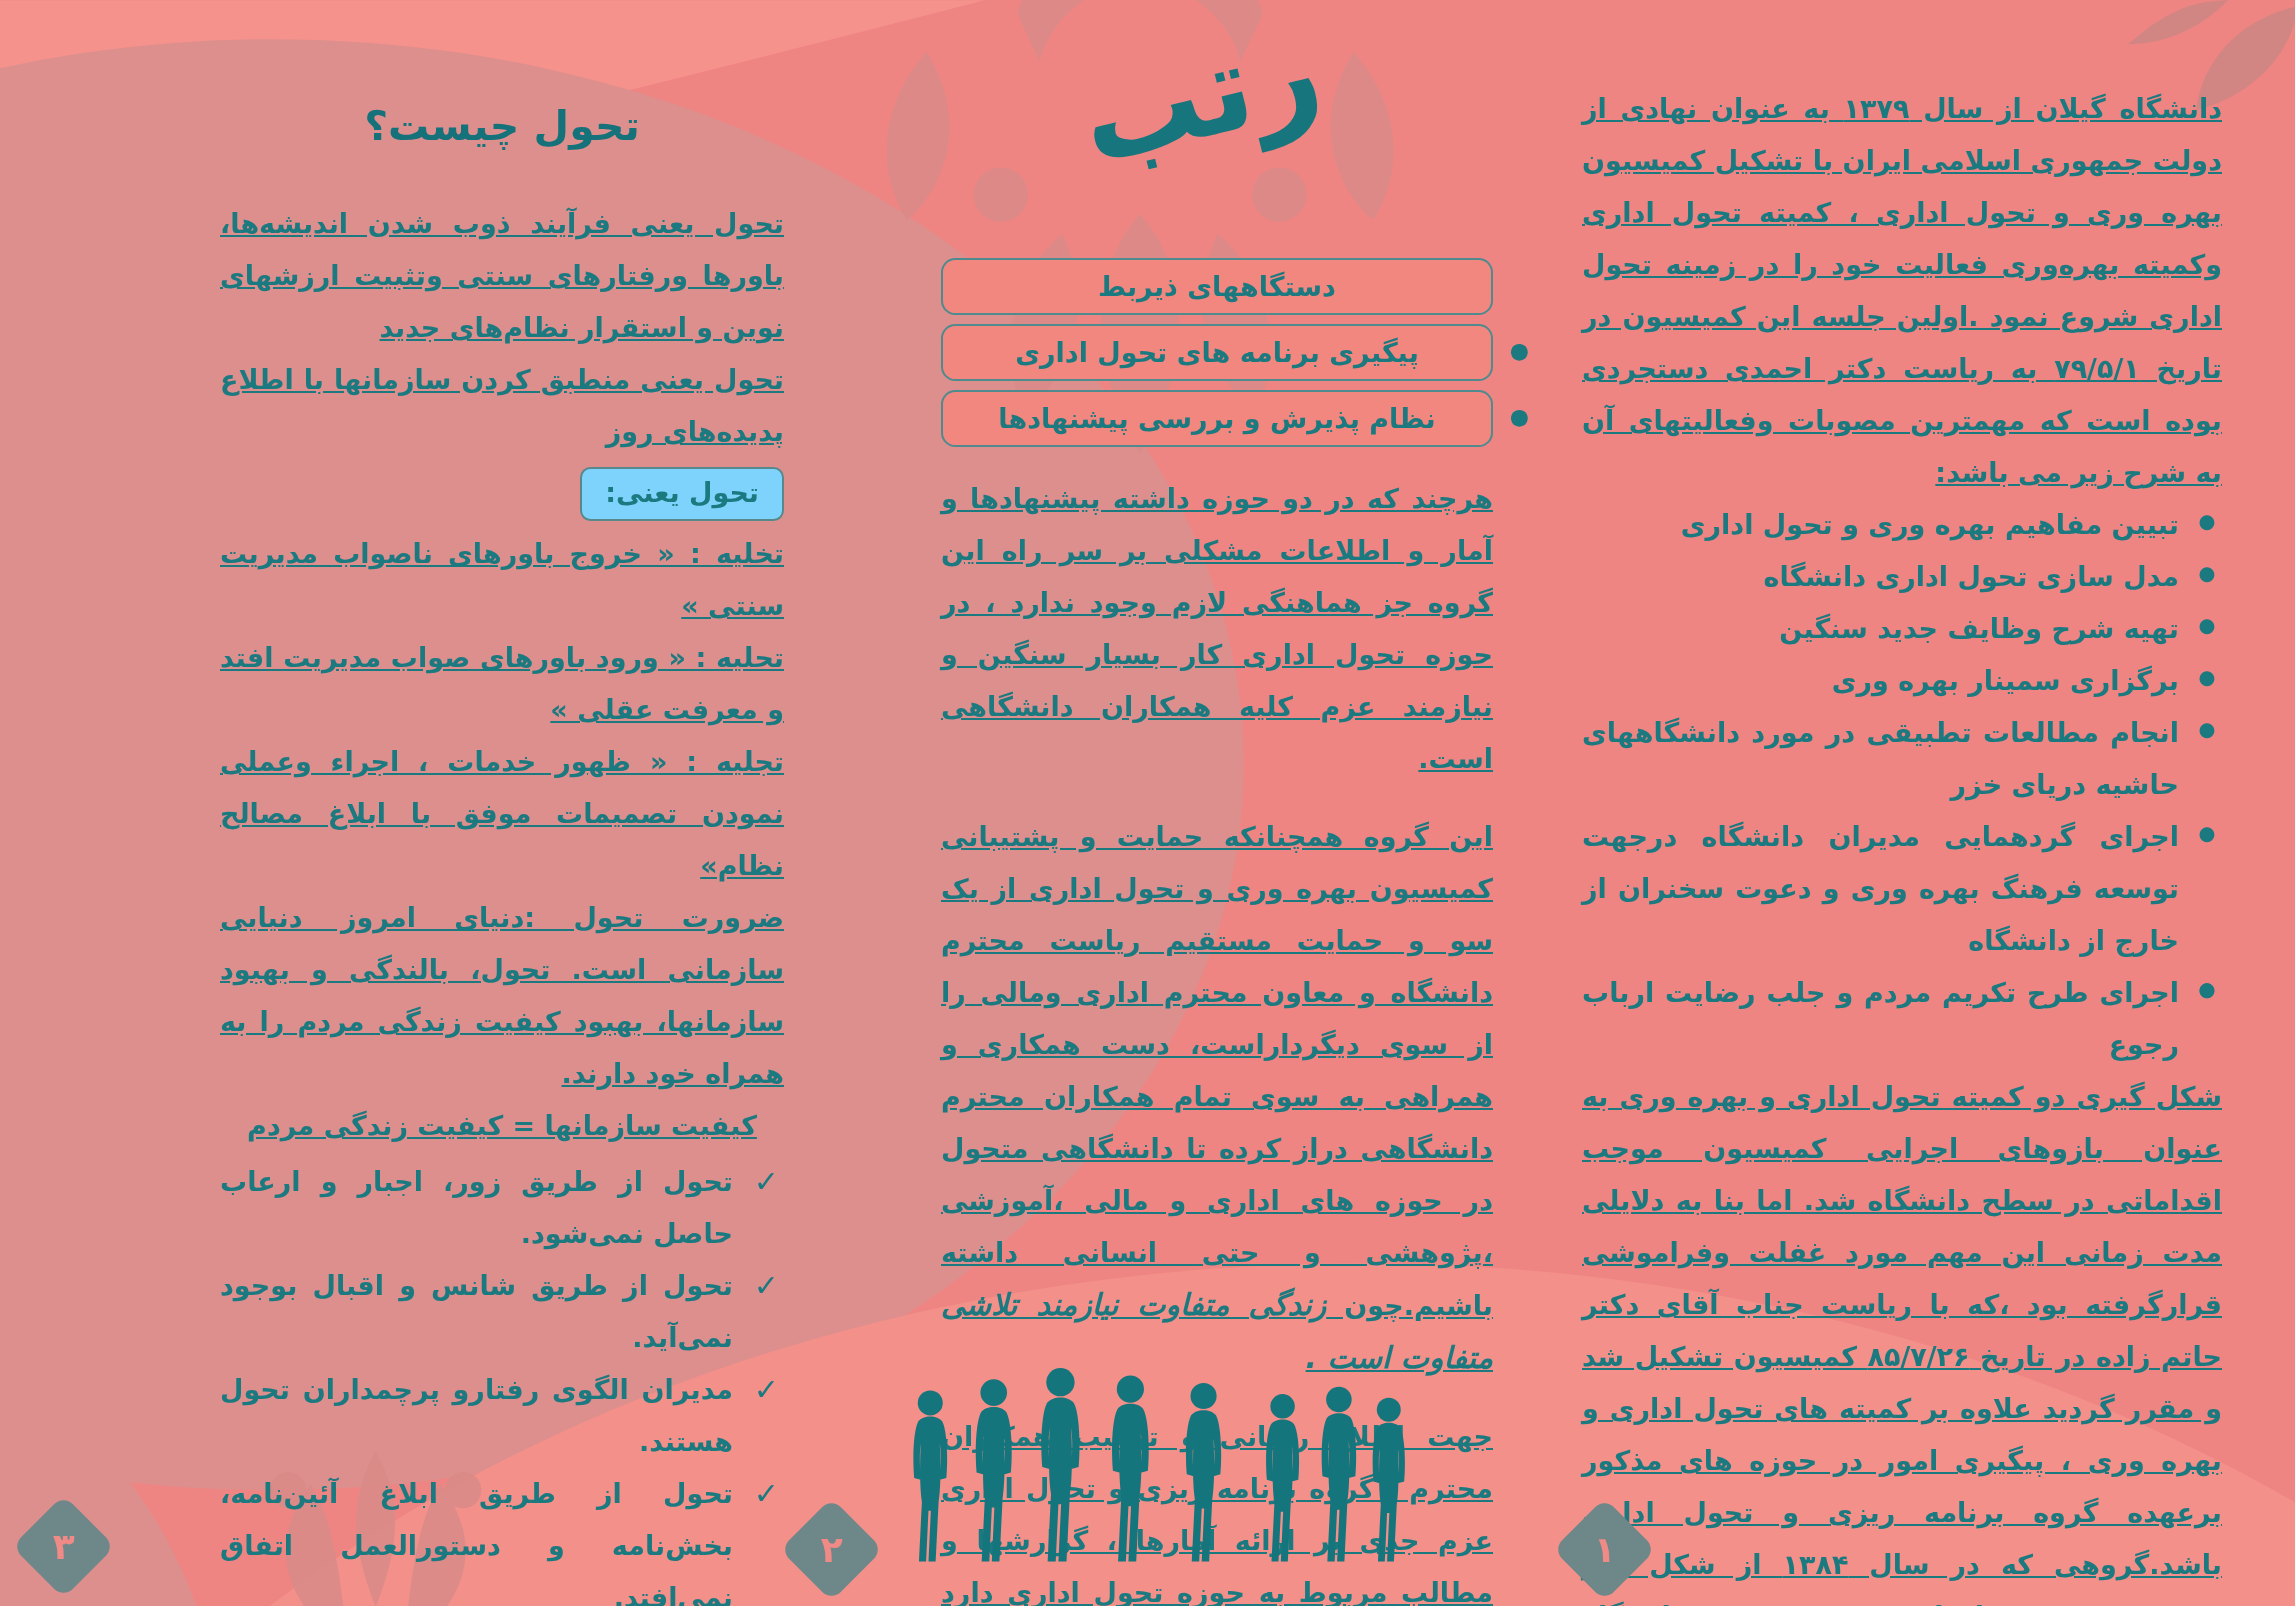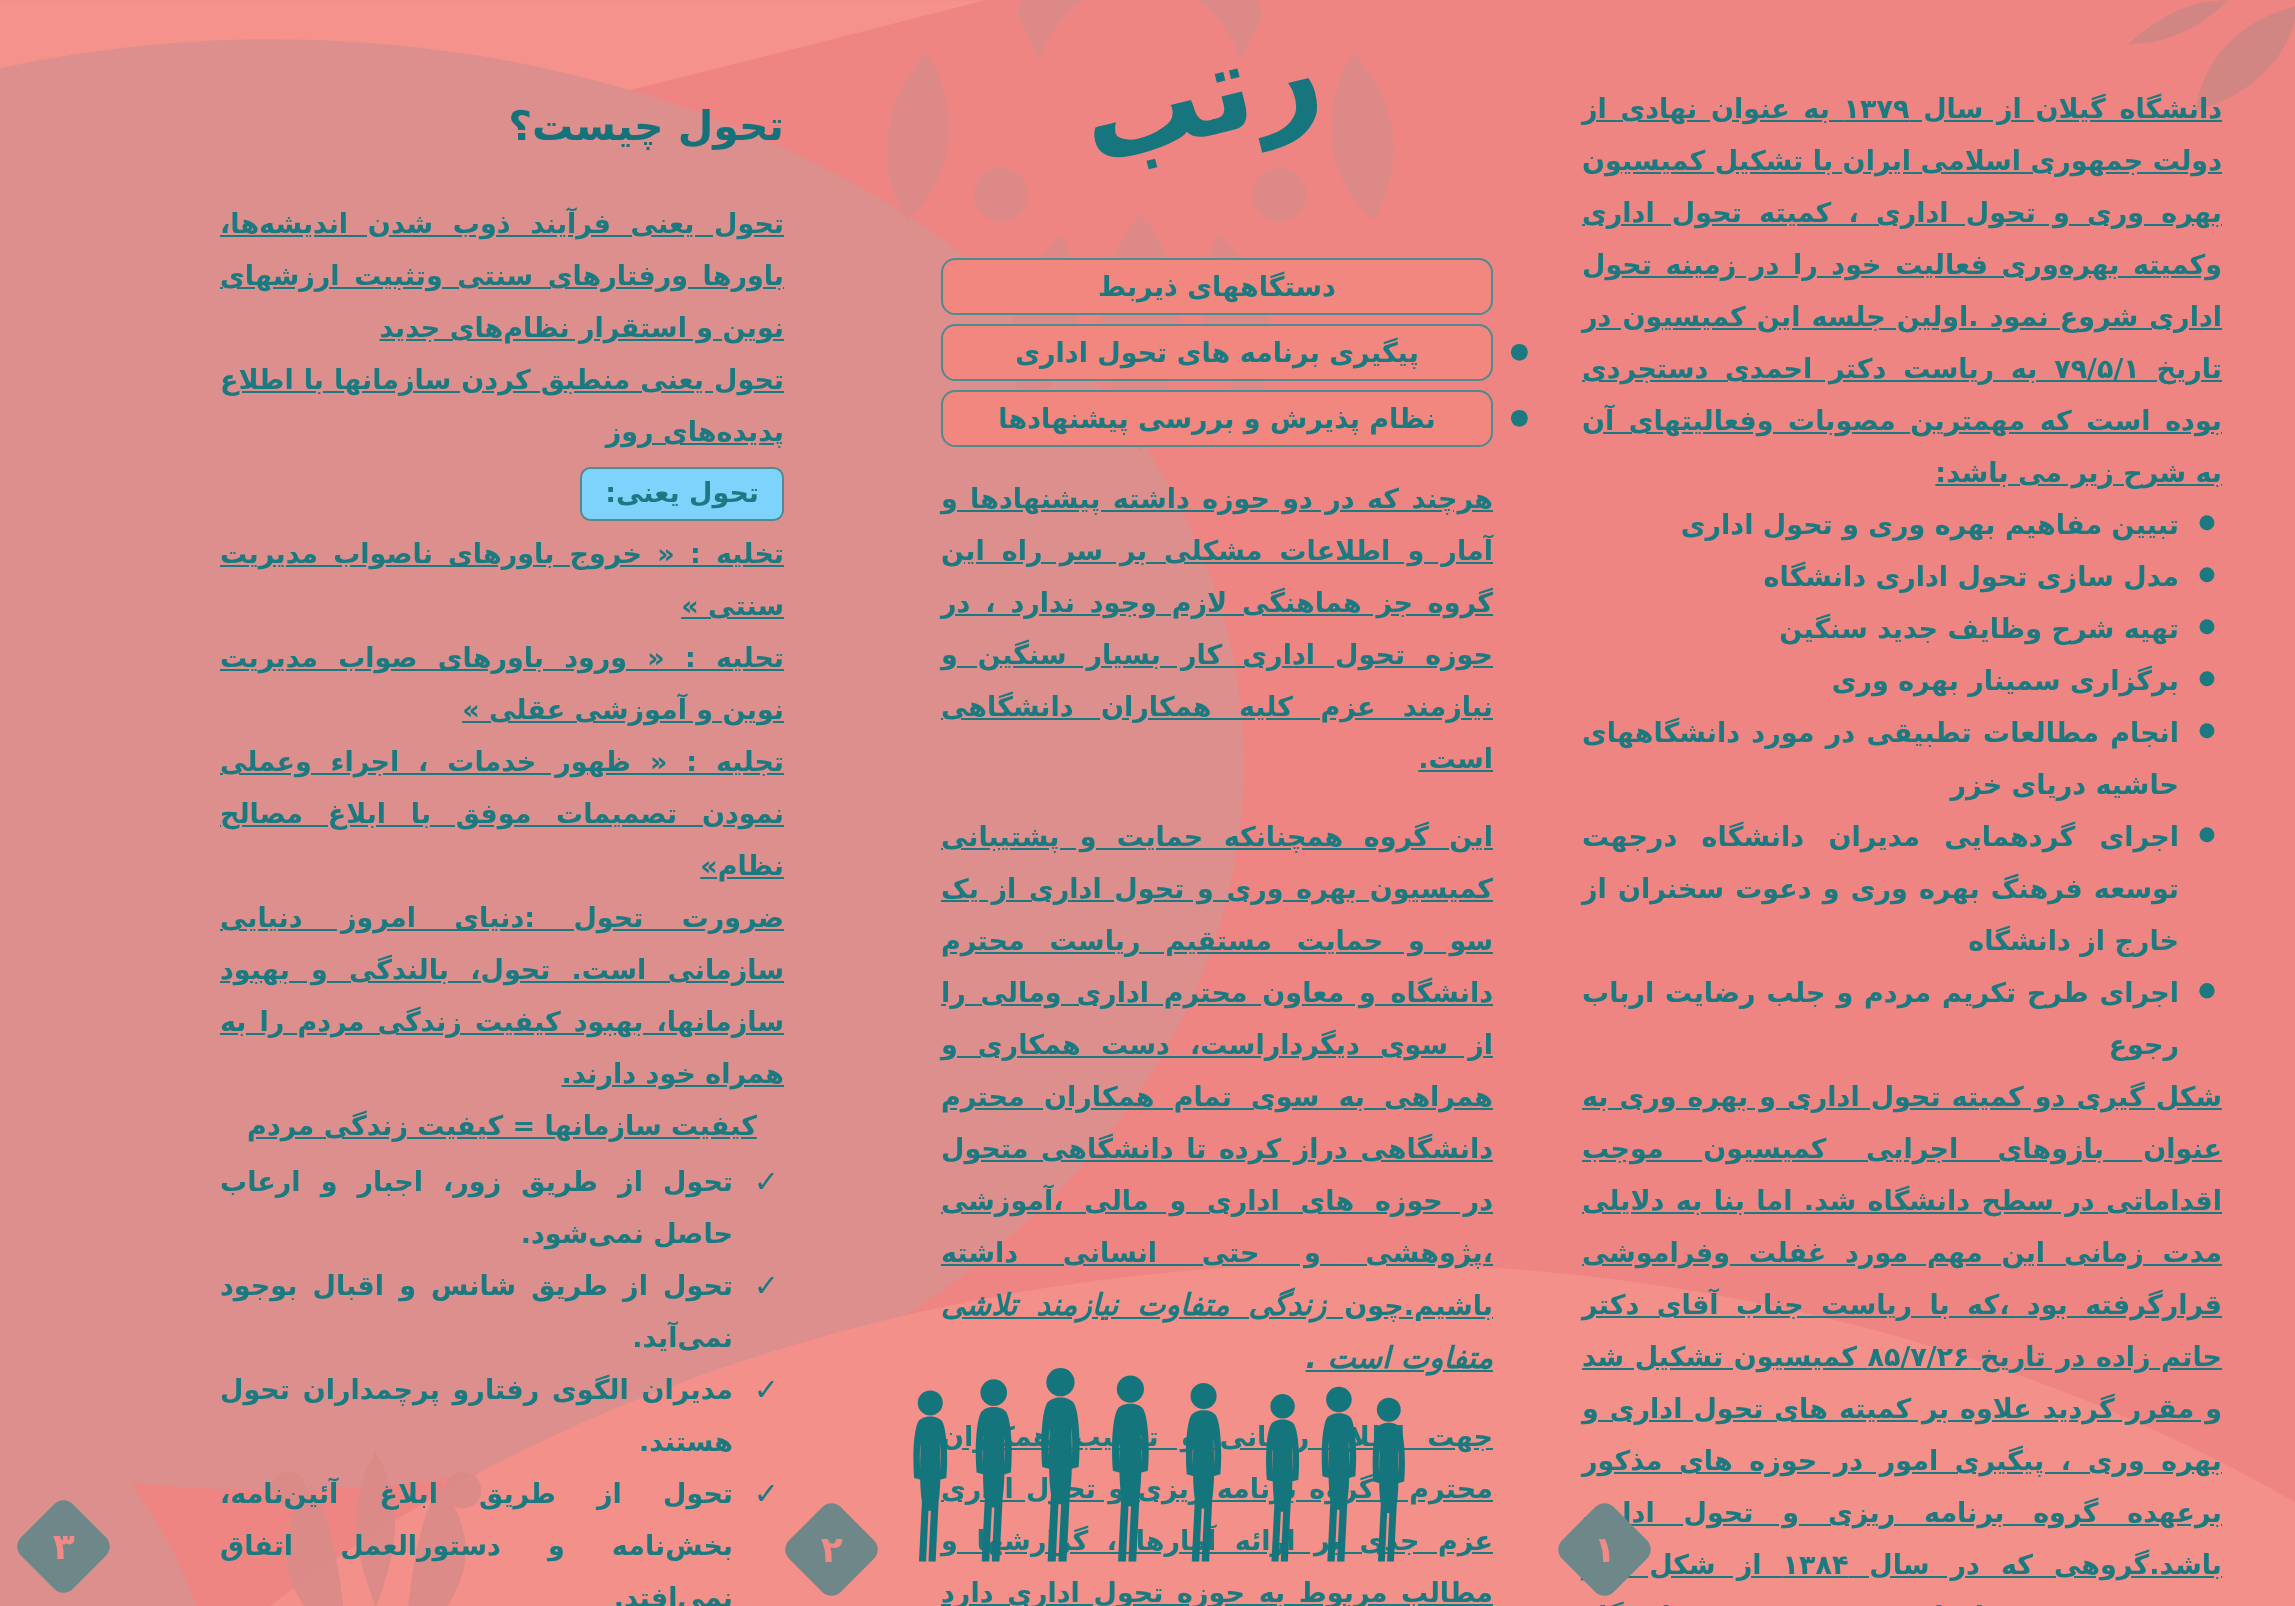--- a/index.html
+++ b/index.html
@@ -18,21 +18,21 @@
     font-size:27px;
     line-height:52px;
     text-align:justify;
     direction:rtl;
   }
   .col p{margin:0;text-decoration:underline;}
 
   
   .col-left{left:220px;top:97px;width:564px;}
   .page-title{
-    font-size:41px;line-height:58px;
+    font-size:41px;line-height:58px;text-align:center;
     margin:0 0 43px 0;color:#16727a;font-weight:bold;
   }
   .mini-box{
     width:fit-content;
     border:2.6px solid #57898c;border-radius:10.4px;
     background:#7dd3fc;
     padding:0 23px 2.6px 23px;
     margin:9px 0 7.8px 0;
     line-height:47px;
   }
@@ -133,21 +133,21 @@
 <main>
 
   <section class="col col-left">
     <h1 class="page-title">تحول چیست؟</h1>
     <p>تحول یعنی فرآیند ذوب شدن اندیشه‌ها، باورها ورفتارهای سنتی وتثبیت ارزشهای نوین و استقرار نظام‌های جدید</p>
     <p>تحول یعنی منطبق کردن سازمانها با اطلاع پدیده‌های روز</p>
     <div class="mini-box">
       <span>تحول یعنی:</span>
     </div>
     <p>تخلیه : « خروج باورهای ناصواب مدیریت سنتی »</p>
-    <p>تحلیه : « ورود باورهای صواب مدیریت نوین و آموزشی عقلی »</p>
+    <p>تحلیه : « ورود باورهای صواب مدیریت افتد و معرفت عقلی »</p>
     <p>تجلیه : « ظهور خدمات ، اجراء وعملی نمودن تصمیمات موفق با ابلاغ مصالح نظام»</p>
     <p>ضرورت تحول :دنیای امروز دنیایی سازمانی است.  تحول، بالندگی و بهبود سازمانها، بهبود کیفیت زندگی مردم را به همراه خود دارند.</p>
     <p class="centerline">کیفیت سازمانها = کیفیت زندگی مردم</p>
     <ul class="check">
       <li><span class="mark">✓</span><span>تحول از طریق زور، اجبار و ارعاب حاصل نمی‌شود.</span></li>
       <li><span class="mark">✓</span><span>تحول از طریق شانس و اقبال بوجود نمی‌آید.</span></li>
       <li><span class="mark">✓</span><span>مدیران الگوی رفتارو پرچمداران تحول هستند.</span></li>
       <li><span class="mark">✓</span><span>تحول از طریق ابلاغ آئین‌نامه، بخش‌نامه و دستورالعمل اتفاق نمی‌افتد.</span></li>
 
     </ul>

